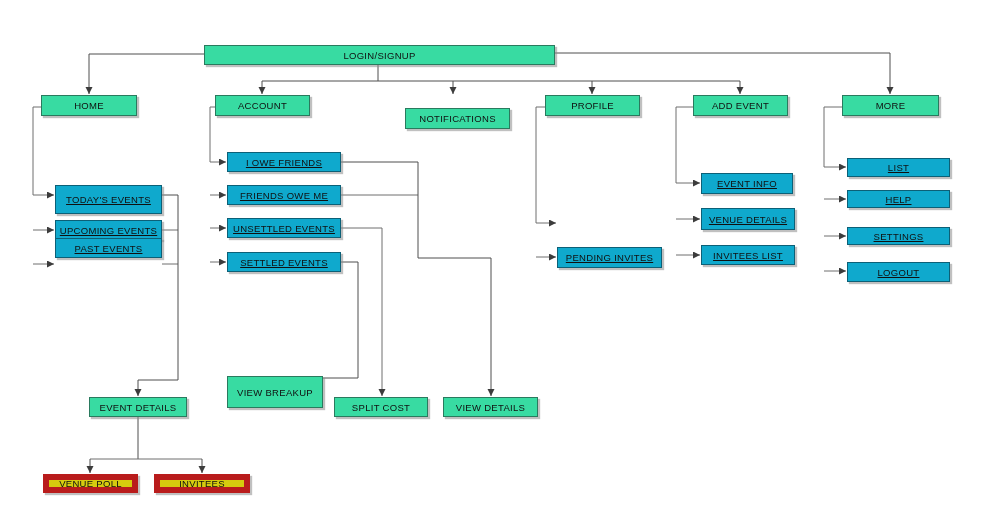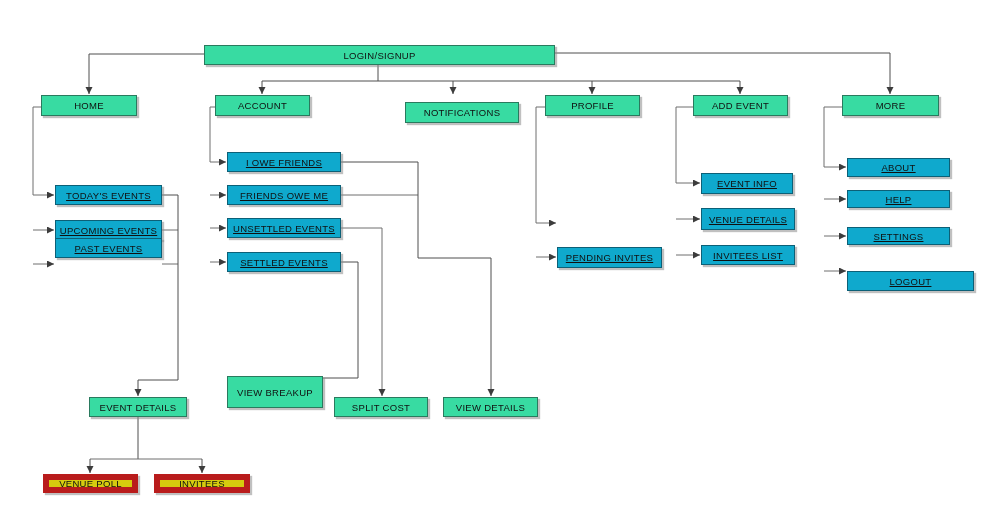--- a/index.html
+++ b/index.html
@@ -83,44 +83,44 @@
     <polyline class="edge dark" marker-end="url(#arrowhead)" points="341,262 358,262 358,378 275,378 275,396"></polyline>
 
     <polyline class="edge dark" marker-end="url(#arrowhead)" points="90,459 90,473"></polyline>
     <polyline class="edge dark" marker-end="url(#arrowhead)" points="202,459 202,473"></polyline>
   </svg>
 
   <div class="node green" style="left:204px;top:45px;width:351px;height:20px">LOGIN/SIGNUP</div>
 
   <div class="node green" style="left:41px;top:95px;width:96px;height:21px">HOME</div>
   <div class="node green" style="left:215px;top:95px;width:95px;height:21px">ACCOUNT</div>
-  <div class="node green" style="left:405px;top:102px;width:114px;height:21px">NOTIFICATIONS</div>
+  <div class="node green" style="left:405px;top:108px;width:105px;height:21px">NOTIFICATIONS</div>
   <div class="node green" style="left:545px;top:95px;width:95px;height:21px">PROFILE</div>
   <div class="node green" style="left:693px;top:95px;width:95px;height:21px">ADD EVENT</div>
   <div class="node green" style="left:842px;top:95px;width:97px;height:21px">MORE</div>
 
-  <div class="node blue" style="left:55px;top:185px;width:107px;height:20px">TODAY'S EVENTS</div>
+  <div class="node blue" style="left:55px;top:185px;width:107px;height:29px">TODAY'S EVENTS</div>
   <div class="node blue" style="left:55px;top:220px;width:107px;height:20px">UPCOMING EVENTS</div>
   <div class="node blue" style="left:55px;top:238px;width:107px;height:20px">PAST EVENTS</div>
 
   <div class="node blue" style="left:227px;top:152px;width:114px;height:20px">I OWE FRIENDS</div>
   <div class="node blue" style="left:227px;top:185px;width:114px;height:20px">FRIENDS OWE ME</div>
   <div class="node blue" style="left:227px;top:218px;width:114px;height:20px">UNSETTLED EVENTS</div>
   <div class="node blue" style="left:227px;top:252px;width:114px;height:20px">SETTLED EVENTS</div>
 
   <div class="node blue" style="left:557px;top:247px;width:105px;height:21px">PENDING INVITES</div>
 
   <div class="node blue" style="left:701px;top:173px;width:92px;height:21px">EVENT INFO</div>
   <div class="node blue" style="left:701px;top:208px;width:94px;height:22px">VENUE DETAILS</div>
   <div class="node blue" style="left:701px;top:245px;width:94px;height:20px">INVITEES LIST</div>
 
-  <div class="node blue" style="left:847px;top:158px;width:103px;height:19px">ABOUT</div>
+  <div class="node blue" style="left:847px;top:158px;width:103px;height:19px">LIST</div>
   <div class="node blue" style="left:847px;top:190px;width:103px;height:18px">HELP</div>
   <div class="node blue" style="left:847px;top:227px;width:103px;height:18px">SETTINGS</div>
-  <div class="node blue" style="left:847px;top:271px;width:127px;height:20px">LOGOUT</div>
+  <div class="node blue" style="left:847px;top:262px;width:103px;height:20px">LOGOUT</div>
 
   <div class="node green" style="left:89px;top:397px;width:98px;height:20px">EVENT DETAILS</div>
   <div class="node green" style="left:227px;top:376px;width:96px;height:32px">VIEW BREAKUP</div>
   <div class="node green" style="left:334px;top:397px;width:94px;height:20px">SPLIT COST</div>
   <div class="node green" style="left:443px;top:397px;width:95px;height:20px">VIEW DETAILS</div>
 
   <div class="node yellow" style="left:43px;top:474px;width:95px;height:19px">VENUE POLL</div>
   <div class="node yellow" style="left:154px;top:474px;width:96px;height:19px">INVITEES</div>
 
 </div>

